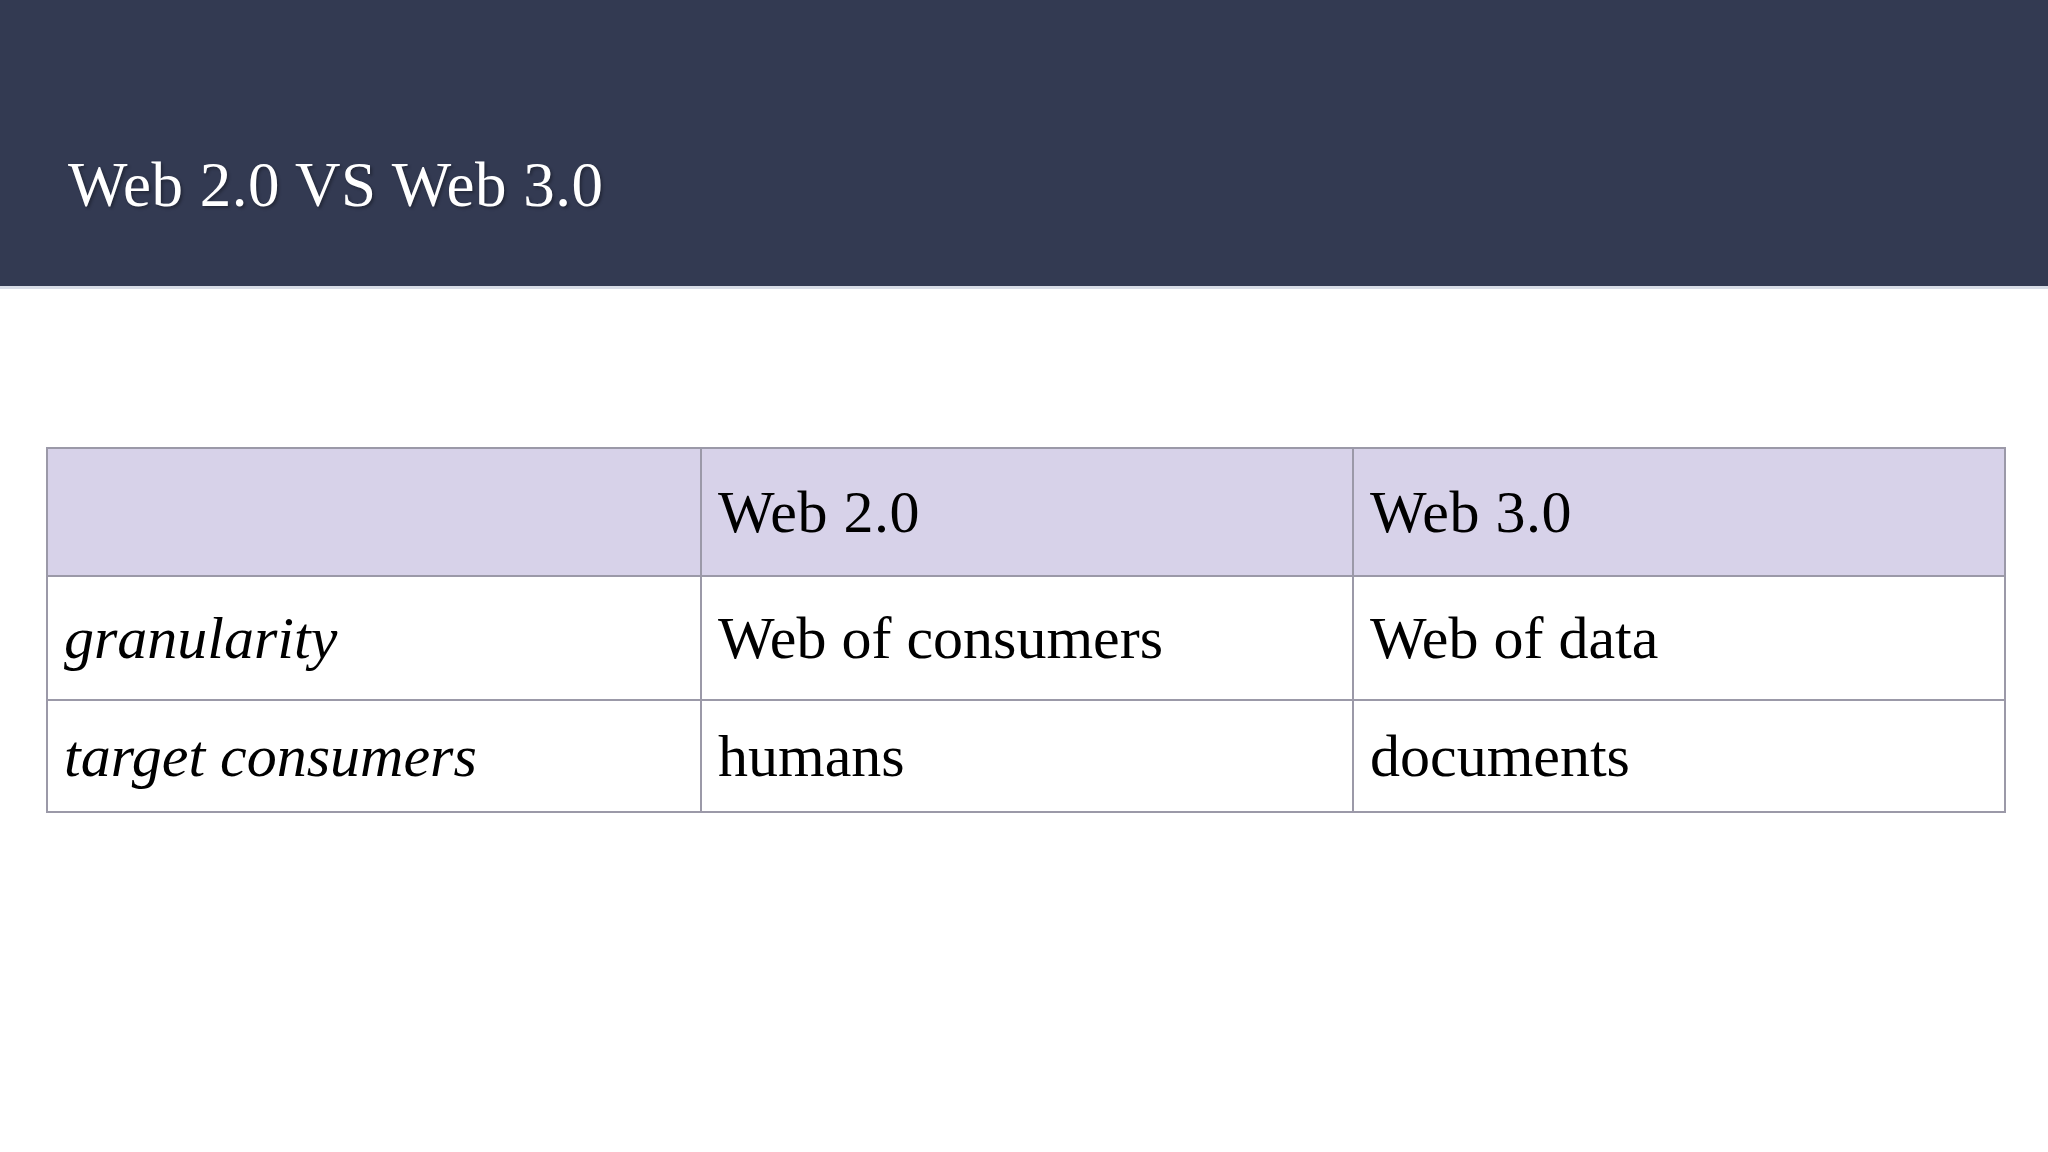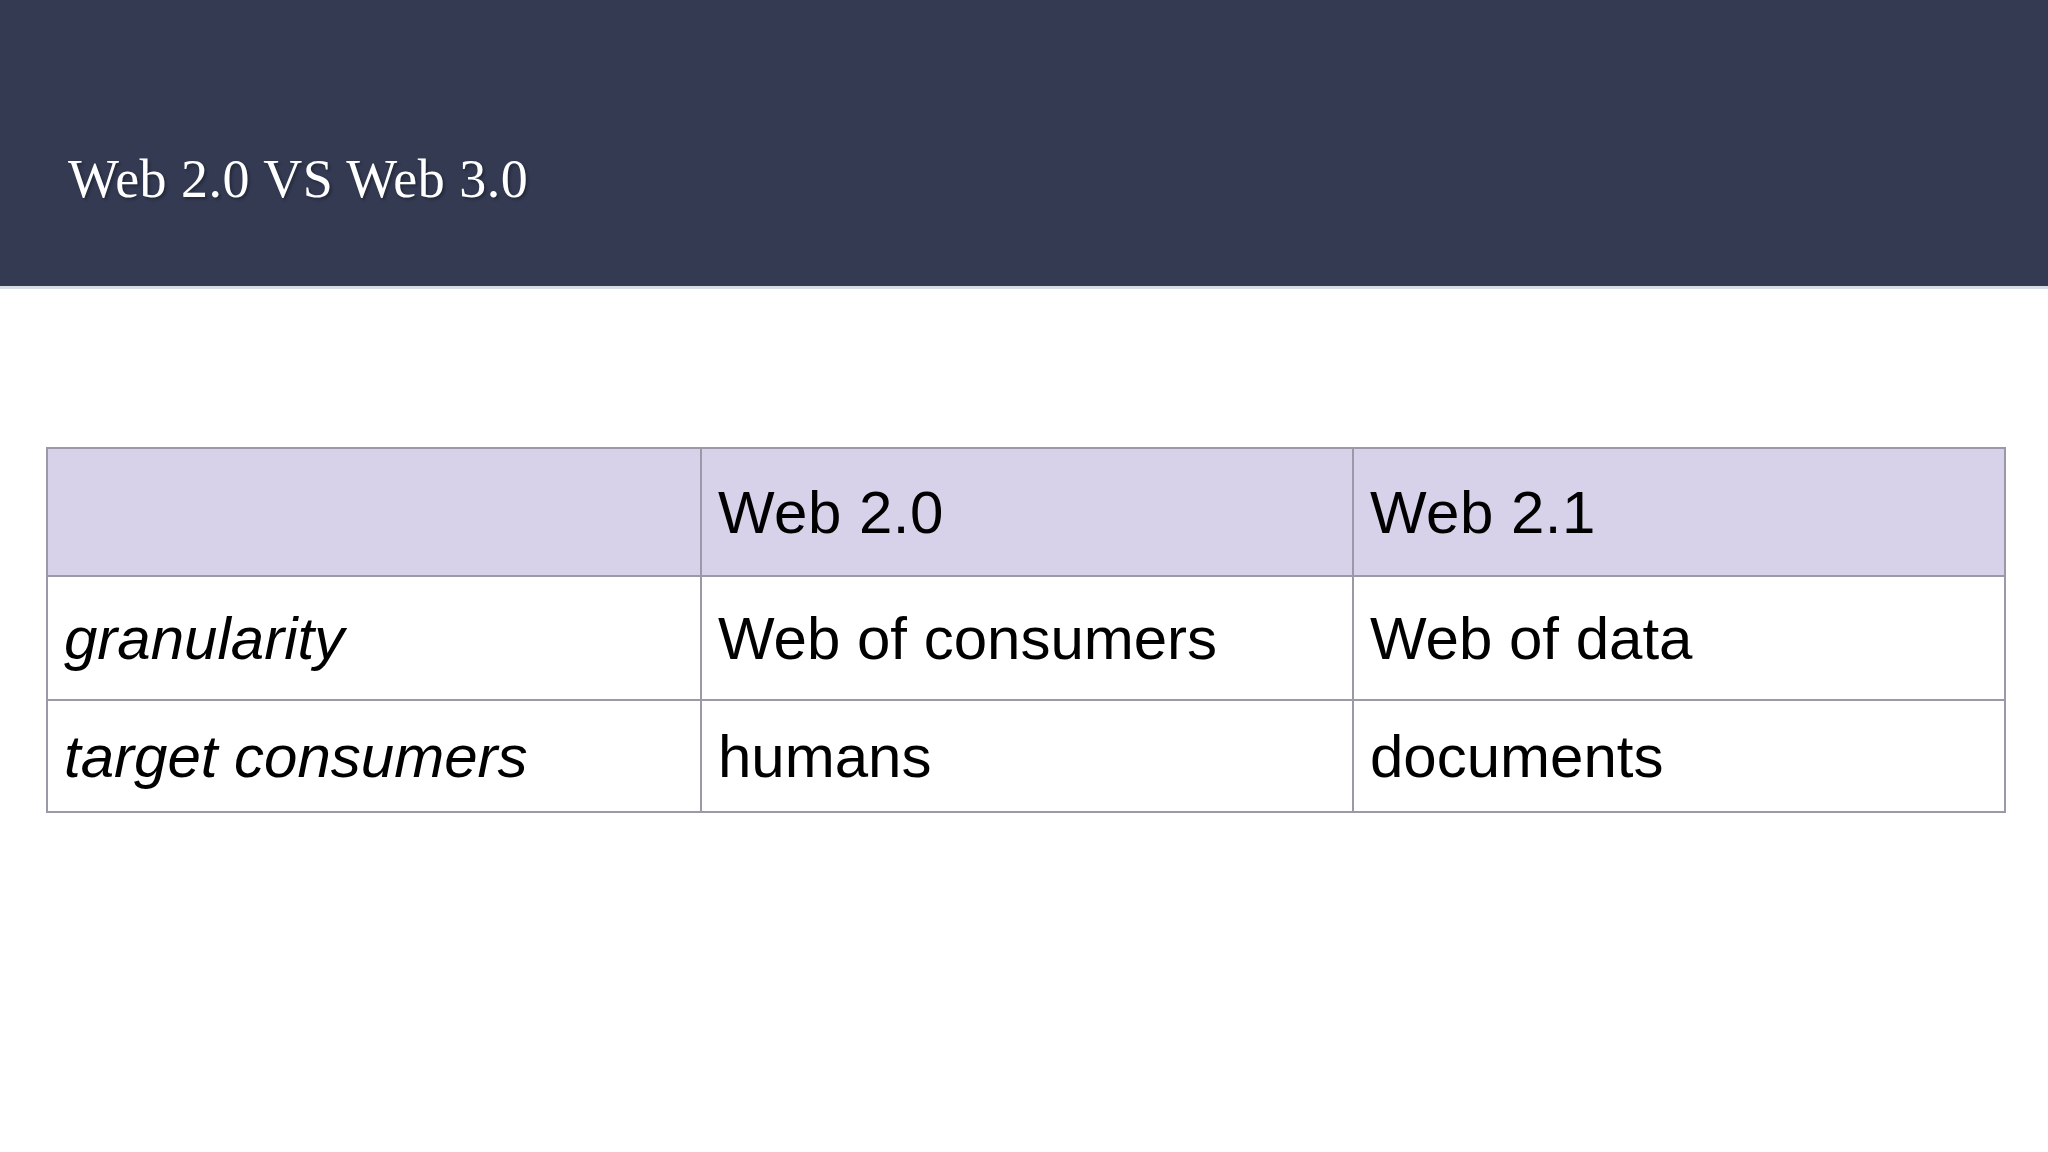--- a/index.html
+++ b/index.html
@@ -32,37 +32,38 @@
     width: 2048px;
     height: 3px;
     background: #c9d0dd;
     opacity: 0.75;
   }
   .slide-title {
     position: absolute;
     left: 68px;
     top: 95px;
     font-family: "Liberation Serif", "DejaVu Serif", serif;
-    font-size: 54px;
+    font-size: 63px;
     line-height: 96px;
     font-weight: 400;
     color: #ffffff;
     letter-spacing: 0.5px;
     white-space: nowrap;
     text-shadow: 2px 2px 3px rgba(0,0,0,0.30);
   }
 
   
   .body-area {
     position: absolute;
     left: 0;
     top: 289px;
     width: 2048px;
     height: 863px;
     background: #ffffff;
+    font-family: Liberation Serif, serif;
   }
 
   .compare-table {
     position: absolute;
     left: 46px;
     top: 158px;            
     width: 1959px;
     border-collapse: collapse;
     table-layout: fixed;
   }
@@ -113,21 +114,21 @@
 <h1 class="slide-title">Web 2.0 VS Web 3.0</h1>
 
 <div class="body-area">
 
   <table class="compare-table">
     <tbody>
 
       <tr class="thead-row">
         <td class="col-label th-blank"></td>
         <td class="col-val th-col">Web 2.0</td>
-        <td class="col-val th-col">Web 2.1</td>
+        <td class="col-val th-col">Web 3.0</td>
       </tr>
 
       <tr class="trow">
         <td class="col-label cell-label">granularity</td>
         <td class="col-val cell-value">Web of consumers</td>
         <td class="col-val cell-value">Web of data</td>
       </tr>
 
       <tr class="trow trow-last">
         <td class="col-label cell-label">target consumers</td>

